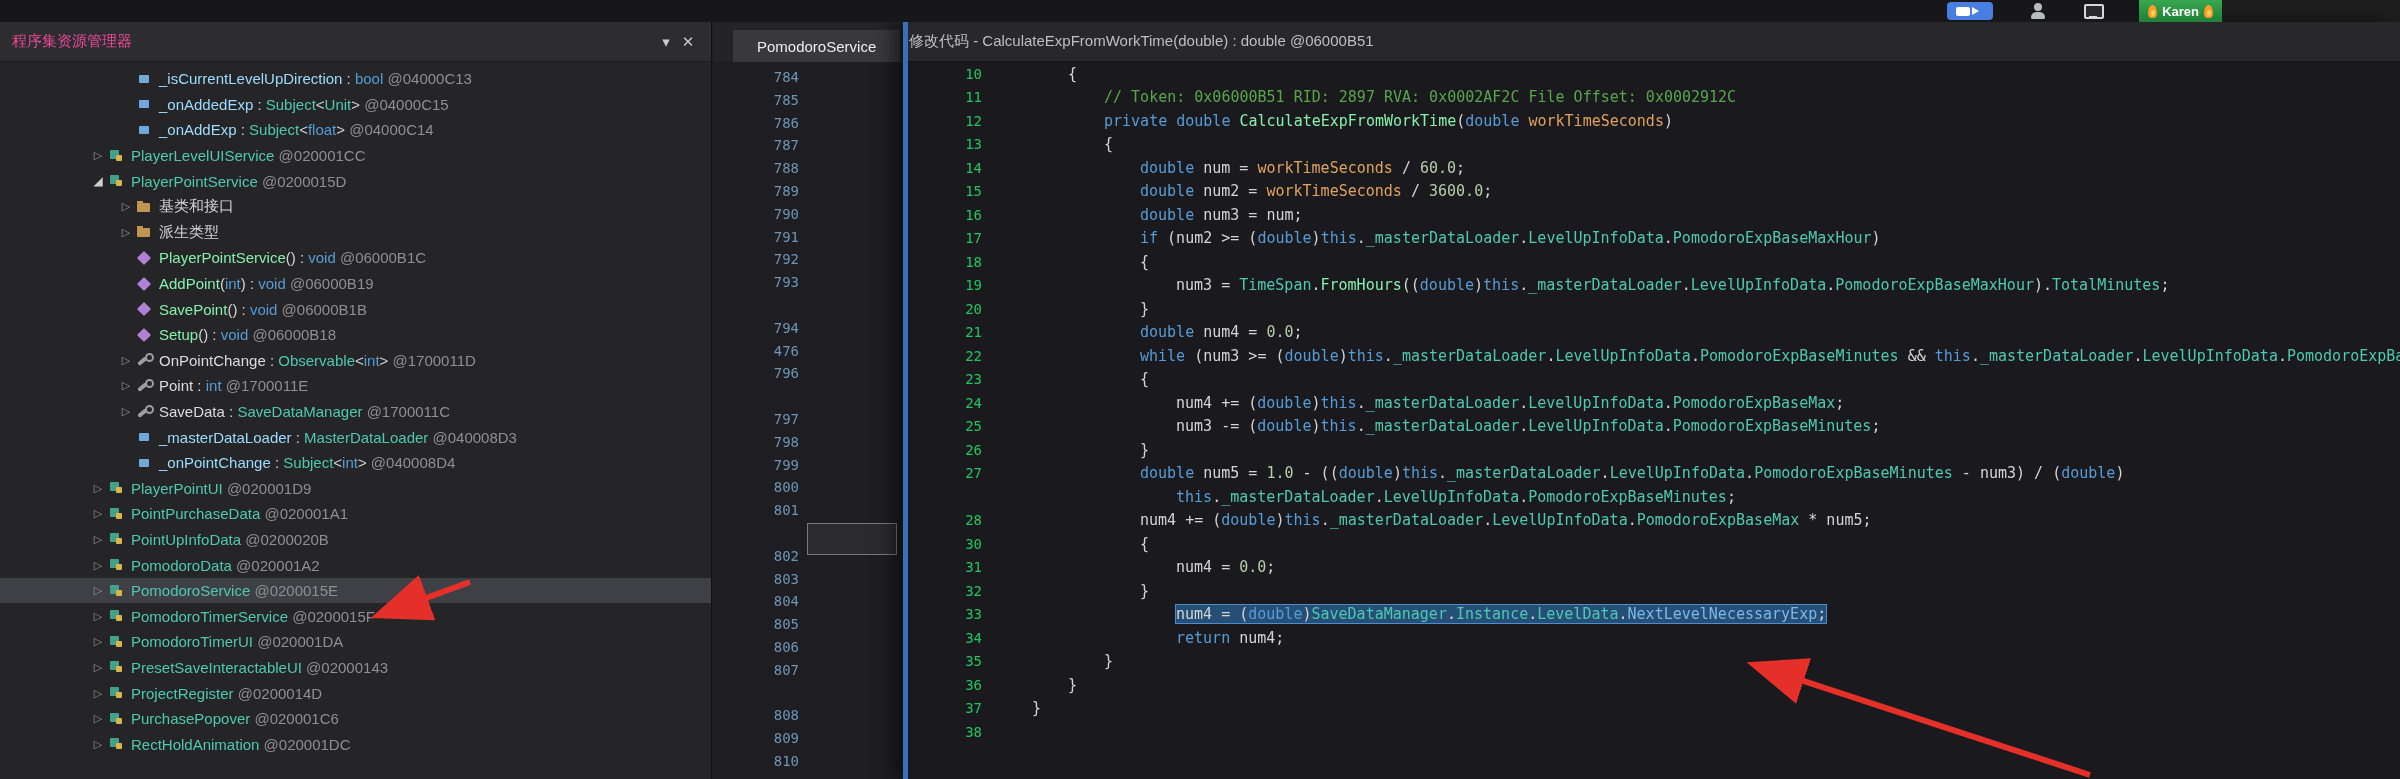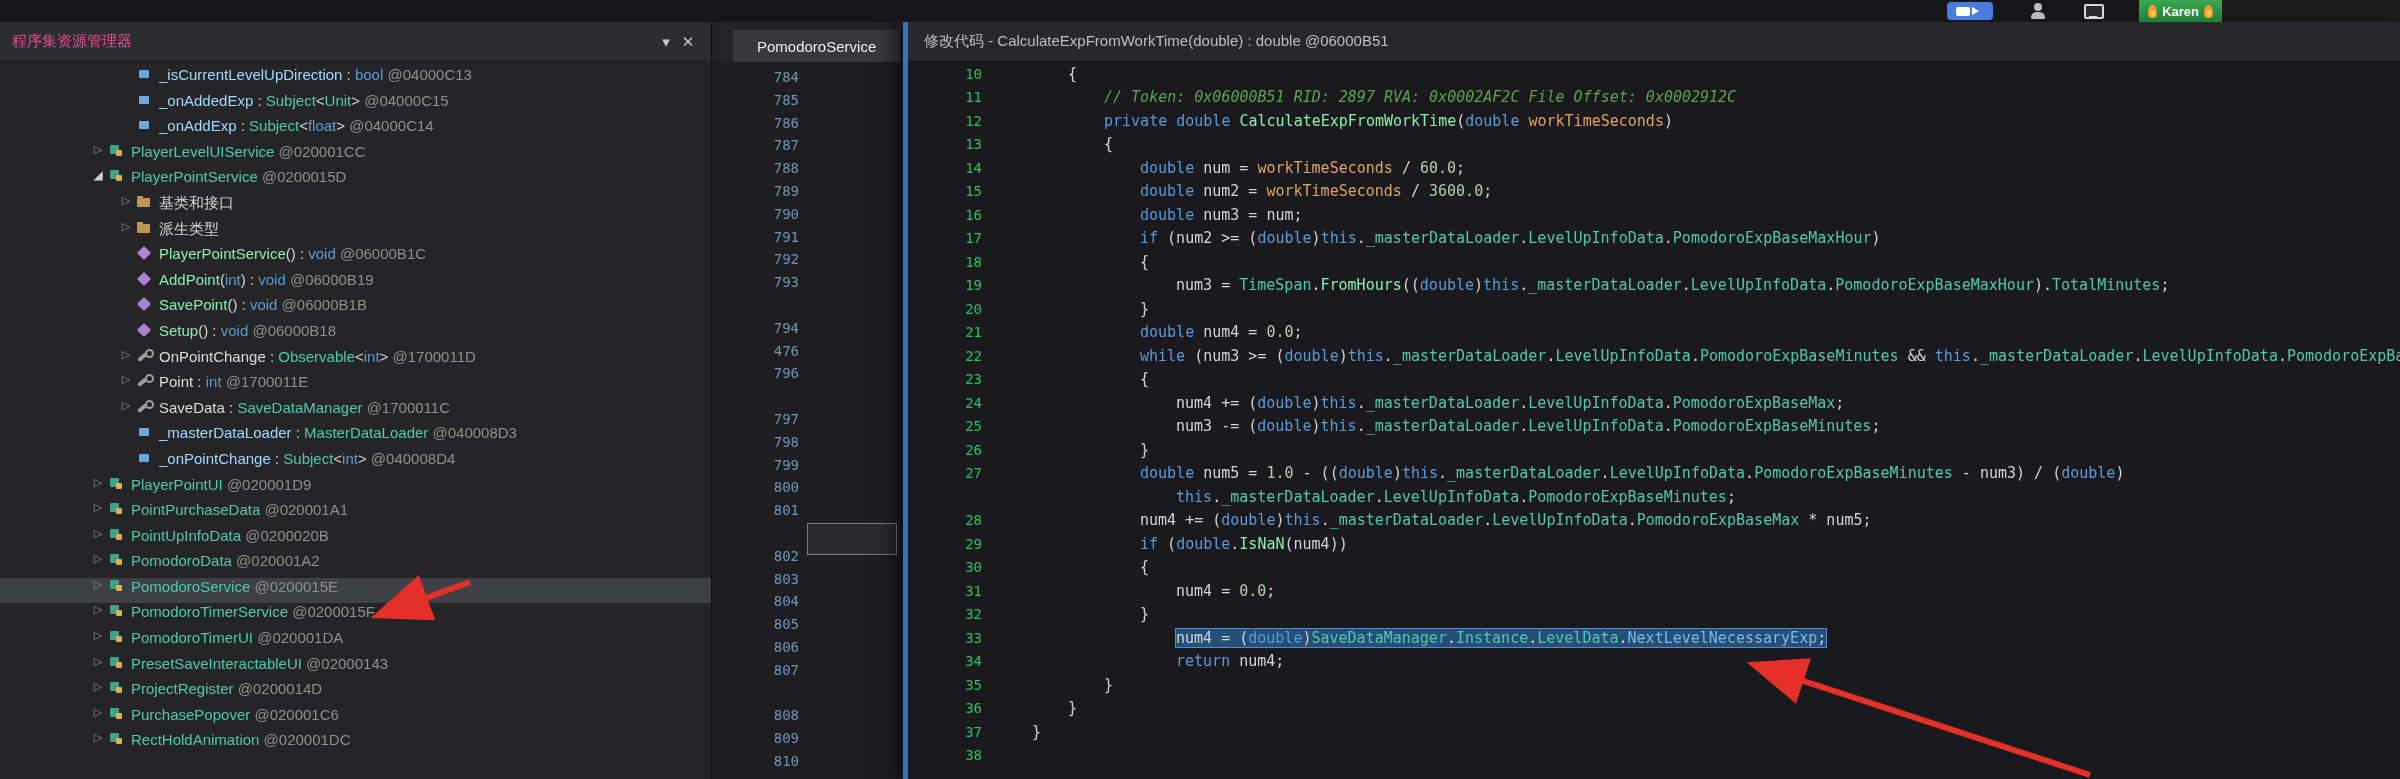--- a/index.html
+++ b/index.html
@@ -25,21 +25,21 @@
 
   
   .left-panel{position:absolute;left:0;top:22px;width:712px;bottom:0;background:#252528;border-right:1px solid #111;z-index:5}
   .panel-header{height:40px;background:#2d2d30;border-bottom:1px solid #1b1b1d;display:flex;align-items:center;padding:0 12px;color:#ec4899;font-size:15px}
   .panel-title{flex:1 1 auto;white-space:nowrap;overflow:hidden}
   .caret{width:22px;text-align:center;color:#c8c8c8;cursor:pointer}
   .caret::before{content:"▾"}
   .close-x{width:22px;text-align:center;color:#c8c8c8;font-size:15px;cursor:pointer}
   .close-x::before{content:"✕"}
   .tree{position:absolute;left:0;top:40px;right:0;bottom:0;overflow:hidden;padding-top:4px;font-size:15px}
-  .tree-row{height:25.6px;display:flex;white-space:nowrap}
+  .tree-row{height:25.6px;display:flex;align-items:center;white-space:nowrap}
   .tree-row.lvl1{padding-left:88px}
   .tree-row.lvl2{padding-left:116px}
   .tree-row.selected{background:#3e4046}
   .expander{width:20px;flex:none;text-align:center;font-size:11px;color:#9a9a9a;font-family:"DejaVu Sans",sans-serif}
   .expander.open{color:#d0d0d0;font-size:12px}
   .tree-icon{width:17px;height:16px;margin:0 6px 0 0;flex:none;position:relative}
   .icon-class::before{content:"";position:absolute;left:2px;top:2px;width:9px;height:9px;background:#43a08b;border-radius:1px}
   .icon-class::after{content:"";position:absolute;left:8px;top:7px;width:6px;height:6px;background:#d9b34b;border-radius:1px}
   .icon-method::before{content:"";position:absolute;left:3px;top:3px;width:10px;height:10px;background:#b180d7;transform:rotate(45deg);border-radius:1px}
   .icon-field::before{content:"";position:absolute;left:3px;top:4px;width:10px;height:8px;background:#6fa8dc;border-radius:1px}
@@ -52,21 +52,21 @@
   
   .mid-panel{position:absolute;left:713px;top:22px;width:190px;bottom:0;background:#1e1e22;z-index:4}
   .tab-strip{height:40px;background:#242428;display:flex;align-items:flex-end}
   .doc-tab{margin-left:20px;height:32px;background:#38383d;color:#ededed;font-size:15px;display:flex;align-items:center;padding:0 24px;white-space:nowrap}
   .mid-gutter{position:absolute;left:30px;top:44px;width:56px;text-align:right;font-family:"DejaVu Sans Mono",monospace;font-size:14px;color:#6e95b5}
   .gut-row{height:22.8px;line-height:22.8px}
   .mid-thumb{position:absolute;left:94px;top:501px;width:90px;height:32px;border:1px solid #7a7a7a;background:#2b2b2f}
 
   
   .dialog{position:absolute;left:903px;top:22px;right:0;bottom:0;background:#1a1a1e;border-left:5px solid #3672b9;box-shadow:-10px 0 16px rgba(0,0,0,.5);z-index:10}
-  .dialog-titlebar{height:40px;background:#28282c;border-bottom:1px solid #131316;display:flex;align-items:center;padding-left:16px;color:#bfbfbf;font-size:15px;white-space:nowrap;overflow:hidden}
+  .dialog-titlebar{height:40px;background:#28282c;border-bottom:1px solid #131316;display:flex;align-items:center;padding-left:1px;color:#bfbfbf;font-size:15px;white-space:nowrap;overflow:hidden}
   .code{position:absolute;left:0;top:40px;right:0;bottom:0;overflow:hidden;font-family:"DejaVu Sans Mono",monospace;font-size:15px}
   .code-line{height:23.5px;display:flex;align-items:center;white-space:pre}
   .gutter-num{width:74px;flex:none;text-align:right;color:#22c55e;font-size:14px}
   .code-text{white-space:pre}
   .sel{background:#264f78;box-shadow:0 0 0 1px #4f8ccd}
 
   
   .tk-k{color:#569cd6}
   .tk-t{color:#4ec9b0}
   .tk-m{color:#86efac}
@@ -287,40 +287,39 @@
       </div>
     <div class="mid-thumb"></div>
   </div>
 
   <div class="dialog">
     <div class="dialog-titlebar">
       <span>修改代码 - CalculateExpFromWorkTime(double) : double @06000B51</span>
     </div>
     <div class="code">
         <div class="code-line"><span class="gutter-num">10</span><span class="code-text" style="padding-left: 86px;"><span class="tk-pl">{</span></span></div>
-        <div class="code-line"><span class="gutter-num">11</span><span class="code-text" style="padding-left: 122px; font-style: italic;"><span class="tk-c">// Token: 0x06000B51 RID: 2897 RVA: 0x0002AF2C File Offset: 0x0002912C</span></span></div>
+        <div class="code-line"><span class="gutter-num">11</span><span class="code-text" style="padding-left: 122px;"><span class="tk-c">// Token: 0x06000B51 RID: 2897 RVA: 0x0002AF2C File Offset: 0x0002912C</span></span></div>
         <div class="code-line"><span class="gutter-num">12</span><span class="code-text" style="padding-left: 122px;"><span class="tk-k">private</span><span class="tk-pl"> </span><span class="tk-k">double</span><span class="tk-pl"> </span><span class="tk-m">CalculateExpFromWorkTime</span><span class="tk-pl">(</span><span class="tk-k">double</span><span class="tk-pl"> </span><span class="tk-pr">workTimeSeconds</span><span class="tk-pl">)</span></span></div>
         <div class="code-line"><span class="gutter-num">13</span><span class="code-text" style="padding-left: 122px;"><span class="tk-pl">{</span></span></div>
         <div class="code-line"><span class="gutter-num">14</span><span class="code-text" style="padding-left: 158px;"><span class="tk-k">double</span><span class="tk-pl"> num = </span><span class="tk-pr">workTimeSeconds</span><span class="tk-pl"> / </span><span class="tk-n">60.0</span><span class="tk-pl">;</span></span></div>
         <div class="code-line"><span class="gutter-num">15</span><span class="code-text" style="padding-left: 158px;"><span class="tk-k">double</span><span class="tk-pl"> num2 = </span><span class="tk-pr">workTimeSeconds</span><span class="tk-pl"> / </span><span class="tk-n">3600.0</span><span class="tk-pl">;</span></span></div>
         <div class="code-line"><span class="gutter-num">16</span><span class="code-text" style="padding-left: 158px;"><span class="tk-k">double</span><span class="tk-pl"> num3 = num;</span></span></div>
         <div class="code-line"><span class="gutter-num">17</span><span class="code-text" style="padding-left: 158px;"><span class="tk-k">if</span><span class="tk-pl"> (num2 &gt;= (</span><span class="tk-k">double</span><span class="tk-pl">)</span><span class="tk-k">this</span><span class="tk-pl">.</span><span class="tk-mb">_masterDataLoader</span><span class="tk-pl">.</span><span class="tk-mb">LevelUpInfoData</span><span class="tk-pl">.</span><span class="tk-mb">PomodoroExpBaseMaxHour</span><span class="tk-pl">)</span></span></div>
         <div class="code-line"><span class="gutter-num">18</span><span class="code-text" style="padding-left: 158px;"><span class="tk-pl">{</span></span></div>
         <div class="code-line"><span class="gutter-num">19</span><span class="code-text" style="padding-left: 194px;"><span class="tk-pl">num3 = </span><span class="tk-t">TimeSpan</span><span class="tk-pl">.</span><span class="tk-m">FromHours</span><span class="tk-pl">((</span><span class="tk-k">double</span><span class="tk-pl">)</span><span class="tk-k">this</span><span class="tk-pl">.</span><span class="tk-mb">_masterDataLoader</span><span class="tk-pl">.</span><span class="tk-mb">LevelUpInfoData</span><span class="tk-pl">.</span><span class="tk-mb">PomodoroExpBaseMaxHour</span><span class="tk-pl">).</span><span class="tk-mb">TotalMinutes</span><span class="tk-pl">;</span></span></div>
         <div class="code-line"><span class="gutter-num">20</span><span class="code-text" style="padding-left: 158px;"><span class="tk-pl">}</span></span></div>
         <div class="code-line"><span class="gutter-num">21</span><span class="code-text" style="padding-left: 158px; text-align: center;"><span class="tk-k">double</span><span class="tk-pl"> num4 = </span><span class="tk-n">0.0</span><span class="tk-pl">;</span></span></div>
         <div class="code-line"><span class="gutter-num">22</span><span class="code-text" style="padding-left: 158px;"><span class="tk-k">while</span><span class="tk-pl"> (num3 &gt;= (</span><span class="tk-k">double</span><span class="tk-pl">)</span><span class="tk-k">this</span><span class="tk-pl">.</span><span class="tk-mb">_masterDataLoader</span><span class="tk-pl">.</span><span class="tk-mb">LevelUpInfoData</span><span class="tk-pl">.</span><span class="tk-mb">PomodoroExpBaseMinutes</span><span class="tk-pl"> &amp;&amp; </span><span class="tk-k">this</span><span class="tk-pl">.</span><span class="tk-mb">_masterDataLoader</span><span class="tk-pl">.</span><span class="tk-mb">LevelUpInfoData</span><span class="tk-pl">.</span><span class="tk-mb">PomodoroExpBaseMax</span></span></div>
         <div class="code-line"><span class="gutter-num">23</span><span class="code-text" style="padding-left: 158px;"><span class="tk-pl">{</span></span></div>
         <div class="code-line"><span class="gutter-num">24</span><span class="code-text" style="padding-left: 194px;"><span class="tk-pl">num4 += (</span><span class="tk-k">double</span><span class="tk-pl">)</span><span class="tk-k">this</span><span class="tk-pl">.</span><span class="tk-mb">_masterDataLoader</span><span class="tk-pl">.</span><span class="tk-mb">LevelUpInfoData</span><span class="tk-pl">.</span><span class="tk-mb">PomodoroExpBaseMax</span><span class="tk-pl">;</span></span></div>
         <div class="code-line"><span class="gutter-num">25</span><span class="code-text" style="padding-left: 194px;"><span class="tk-pl">num3 -= (</span><span class="tk-k">double</span><span class="tk-pl">)</span><span class="tk-k">this</span><span class="tk-pl">.</span><span class="tk-mb">_masterDataLoader</span><span class="tk-pl">.</span><span class="tk-mb">LevelUpInfoData</span><span class="tk-pl">.</span><span class="tk-mb">PomodoroExpBaseMinutes</span><span class="tk-pl">;</span></span></div>
         <div class="code-line"><span class="gutter-num">26</span><span class="code-text" style="padding-left: 158px;"><span class="tk-pl">}</span></span></div>
         <div class="code-line"><span class="gutter-num">27</span><span class="code-text" style="padding-left: 158px;"><span class="tk-k">double</span><span class="tk-pl"> num5 = </span><span class="tk-n">1.0</span><span class="tk-pl"> - ((</span><span class="tk-k">double</span><span class="tk-pl">)</span><span class="tk-k">this</span><span class="tk-pl">.</span><span class="tk-mb">_masterDataLoader</span><span class="tk-pl">.</span><span class="tk-mb">LevelUpInfoData</span><span class="tk-pl">.</span><span class="tk-mb">PomodoroExpBaseMinutes</span><span class="tk-pl"> - num3) / (</span><span class="tk-k">double</span><span class="tk-pl">)</span></span></div>
         <div class="code-line"><span class="gutter-num"></span><span class="code-text" style="padding-left: 194px;"><span class="tk-k">this</span><span class="tk-pl">.</span><span class="tk-mb">_masterDataLoader</span><span class="tk-pl">.</span><span class="tk-mb">LevelUpInfoData</span><span class="tk-pl">.</span><span class="tk-mb">PomodoroExpBaseMinutes</span><span class="tk-pl">;</span></span></div>
         <div class="code-line"><span class="gutter-num">28</span><span class="code-text" style="padding-left: 158px;"><span class="tk-pl">num4 += (</span><span class="tk-k">double</span><span class="tk-pl">)</span><span class="tk-k">this</span><span class="tk-pl">.</span><span class="tk-mb">_masterDataLoader</span><span class="tk-pl">.</span><span class="tk-mb">LevelUpInfoData</span><span class="tk-pl">.</span><span class="tk-mb">PomodoroExpBaseMax</span><span class="tk-pl"> * num5;</span></span></div>
-        <div class="code-line"><span class="gutter-num">29</span><span class="code-text" style="padding-left: 158px;"><span class="tk-k">if</span><span class="tk-pl"> (</span><span class="tk-k">double</span><span class="tk-pl">.</span><span class="tk-m">IsNaN</span><span class="tk-pl">(num4))</span></span></div>
         <div class="code-line"><span class="gutter-num">30</span><span class="code-text" style="padding-left: 158px;"><span class="tk-pl">{</span></span></div>
         <div class="code-line"><span class="gutter-num">31</span><span class="code-text" style="padding-left: 194px;"><span class="tk-pl">num4 = </span><span class="tk-n">0.0</span><span class="tk-pl">;</span></span></div>
         <div class="code-line"><span class="gutter-num">32</span><span class="code-text" style="padding-left: 158px;"><span class="tk-pl">}</span></span></div>
         <div class="code-line"><span class="gutter-num">33</span><span class="code-text" style="padding-left: 194px;"><span class="sel"><span class="tk-pl">num4 = (</span><span class="tk-k">double</span><span class="tk-pl">)</span><span class="tk-t">SaveDataManager</span><span class="tk-pl">.</span><span class="tk-mb">Instance</span><span class="tk-pl">.</span><span class="tk-mb">LevelData</span><span class="tk-pl">.</span><span class="tk-sp">NextLevelNecessaryExp</span><span class="tk-pl">;</span></span></span></div>
         <div class="code-line"><span class="gutter-num">34</span><span class="code-text" style="padding-left: 194px;"><span class="tk-k">return</span><span class="tk-pl"> num4;</span></span></div>
         <div class="code-line"><span class="gutter-num">35</span><span class="code-text" style="padding-left: 122px;"><span class="tk-pl">}</span></span></div>
         <div class="code-line"><span class="gutter-num">36</span><span class="code-text" style="padding-left: 86px;"><span class="tk-pl">}</span></span></div>
         <div class="code-line"><span class="gutter-num">37</span><span class="code-text" style="padding-left: 50px;"><span class="tk-pl">}</span></span></div>
         <div class="code-line"><span class="gutter-num">38</span><span class="code-text" style="padding-left: 14px;"></span></div>
       </div>

